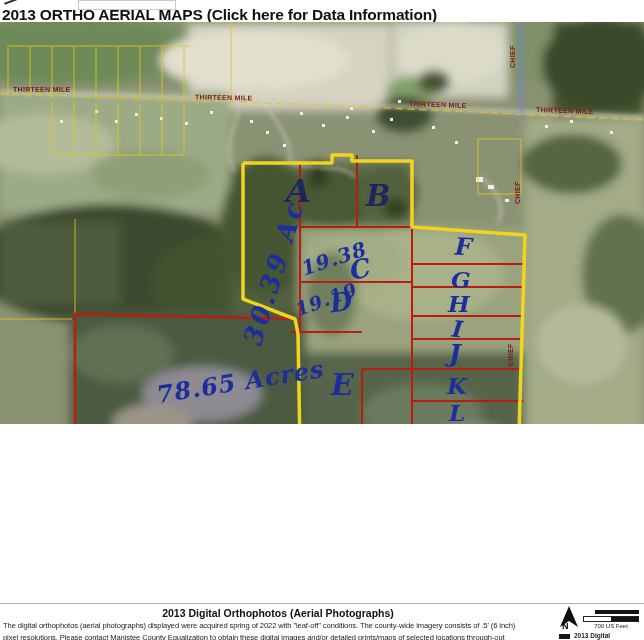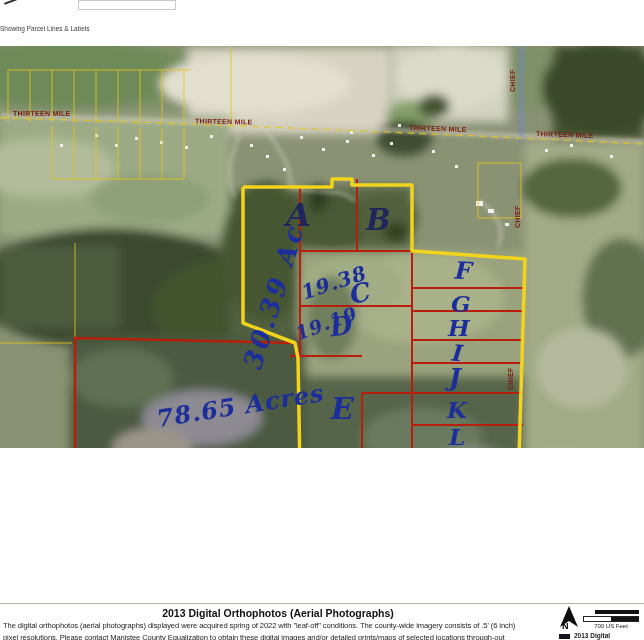--- a/index.html
+++ b/index.html
@@ -6,21 +6,21 @@
   #page{position:relative;width:644px;height:640px;overflow:hidden;background:#fff;
         font-family:"Liberation Sans",sans-serif;}
   
   #title{position:absolute;left:2px;top:6px;font-size:15.5px;font-weight:bold;color:#111;
          white-space:nowrap;letter-spacing:-0.2px;}
   #subtitle{position:absolute;left:0px;top:25px;font-size:6.5px;color:#3a3a3a;}
   #penmark{position:absolute;left:4px;top:3px;width:56px;height:20px;
            border-top:2.5px solid #2e2e2e;transform:rotate(-21deg);transform-origin:0 0;}
   #faintbox{position:absolute;left:78px;top:0px;width:96px;height:8px;border:1px solid #c9c9c9;}
   
-  #map{position:absolute;left:0;top:46px;width:644px;height:402px;overflow:hidden;}
+  #map{position:absolute;left:0;top:22px;width:644px;height:402px;overflow:hidden;}
   #map svg{display:block;}
   .lbl{position:absolute;white-space:nowrap;pointer-events:none;}
   .road{color:#7d1b10;font-weight:bold;font-size:7px;letter-spacing:.3px;
         font-family:"Liberation Sans",sans-serif;}
   .vroad{transform:rotate(-90deg);transform-origin:left bottom;}
   .hand{color:#1c2e9b;font-family:"DejaVu Serif",serif;font-style:italic;font-weight:bold;}
   .navy{color:#20255c;}
   
   #footer{position:absolute;left:0;top:603px;width:644px;height:37px;background:#fff;
           border-top:1px solid #b2b2a8;}
@@ -40,20 +40,21 @@
   #legend-chip{position:absolute;left:4px;top:30px;width:11px;height:5px;background:#15151f;}
   #legend-item{position:absolute;left:19px;top:28px;font-size:6.5px;color:#222;font-weight:bold;}
 </style>
 </head>
 <body>
 
 <div id="page">
 
   <div id="penmark"></div>
   <div id="faintbox"></div>
+  <div id="title">2013 ORTHO AERIAL MAPS (Click here for Data Information)</div>
   <div id="subtitle">Showing Parcel Lines &amp; Labels</div>
 
   <div id="map">
     <svg width="644" height="570" viewBox="0 0 644 570">
       <defs>
         <filter id="soft" x="-30%" y="-30%" width="160%" height="160%">
             <feGaussianBlur stdDeviation="5"></feGaussianBlur>
           </filter>
         <filter id="soft2" x="-30%" y="-30%" width="160%" height="160%">
             <feGaussianBlur stdDeviation="2"></feGaussianBlur>

